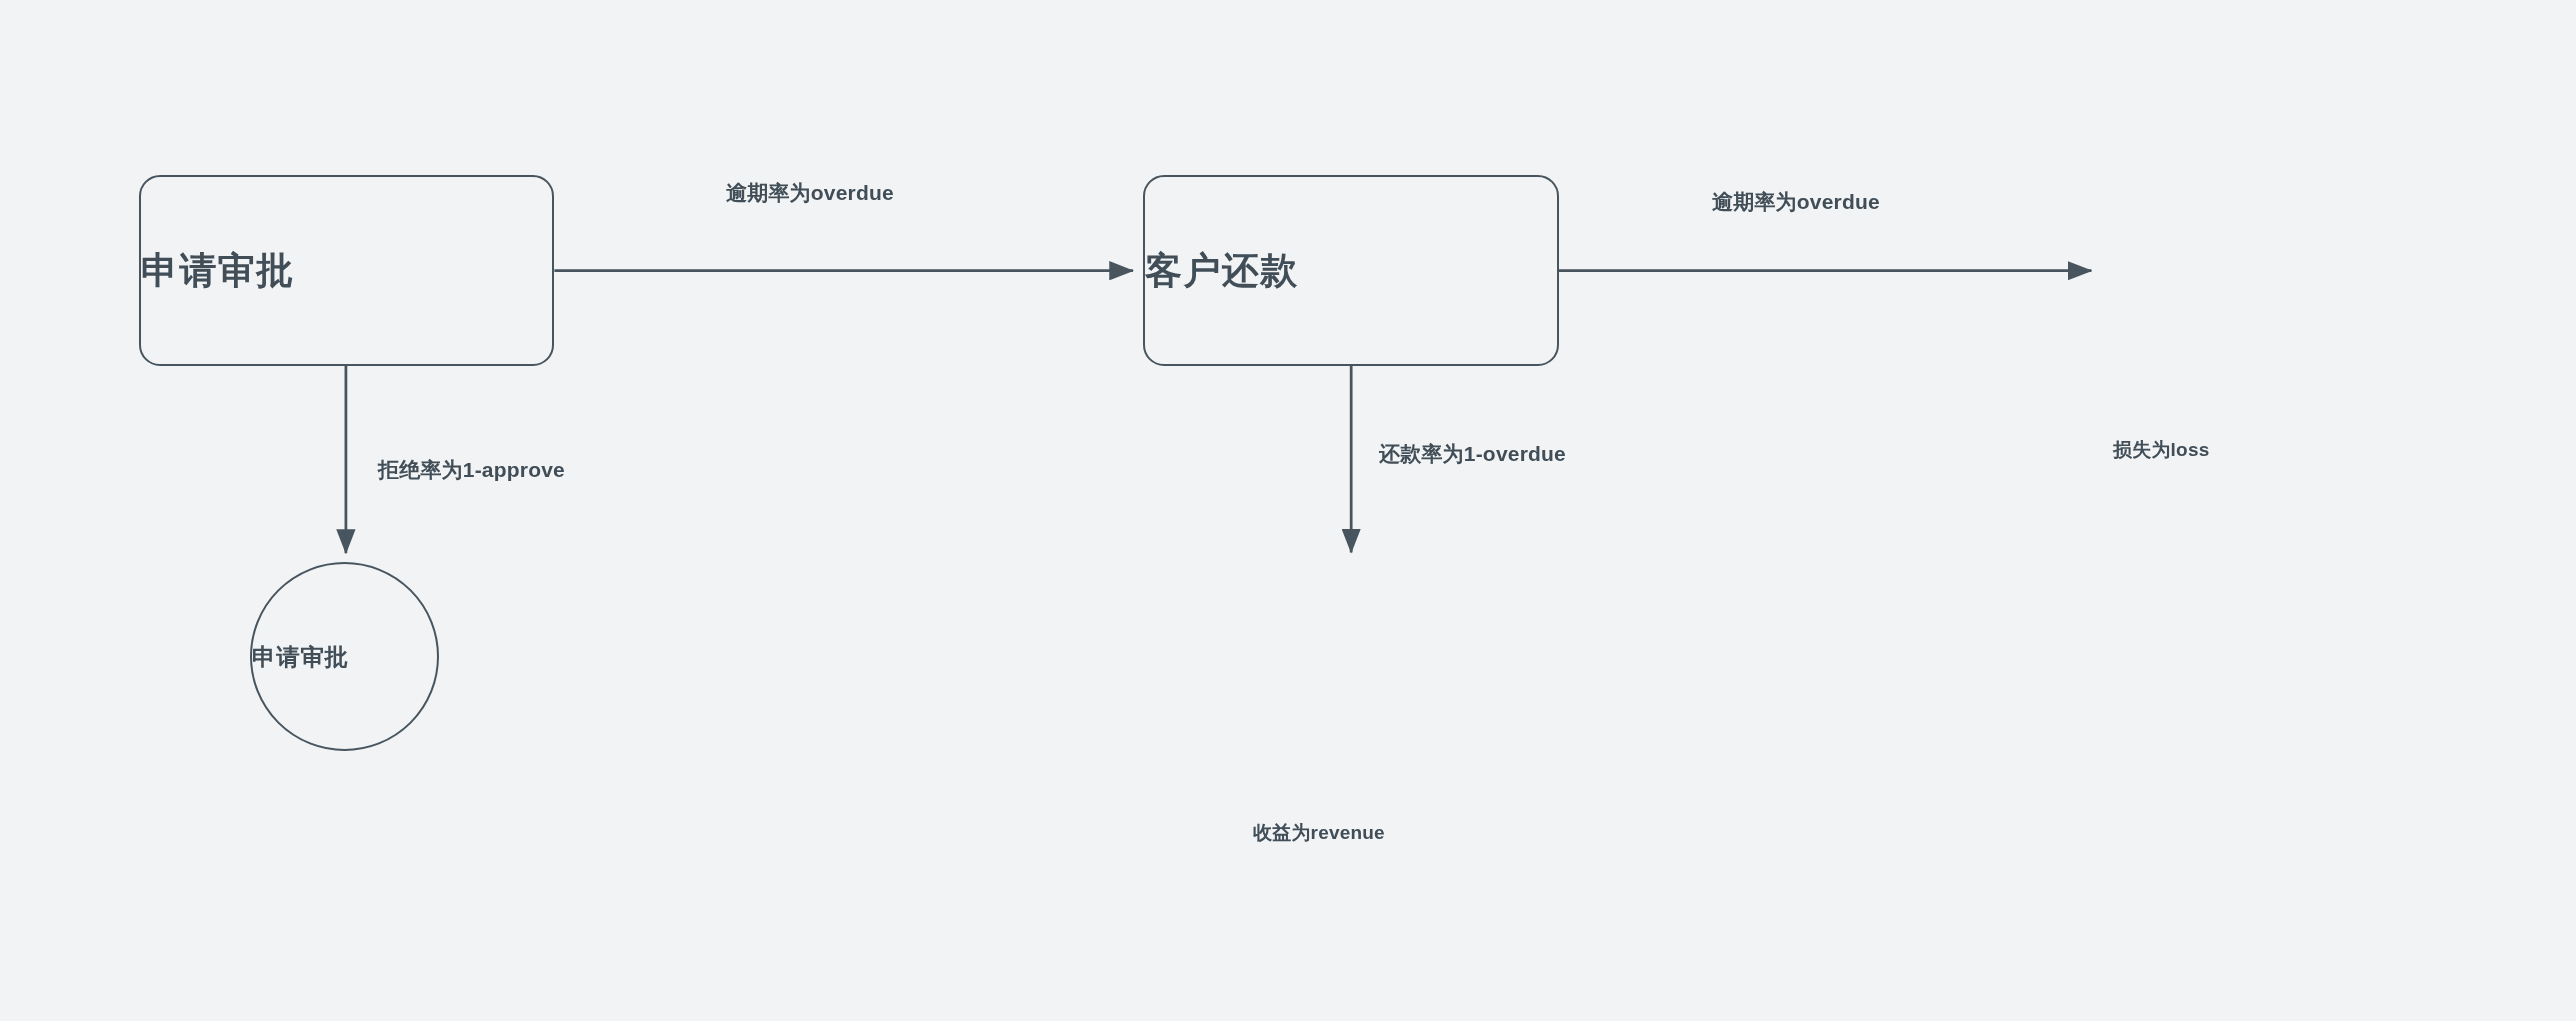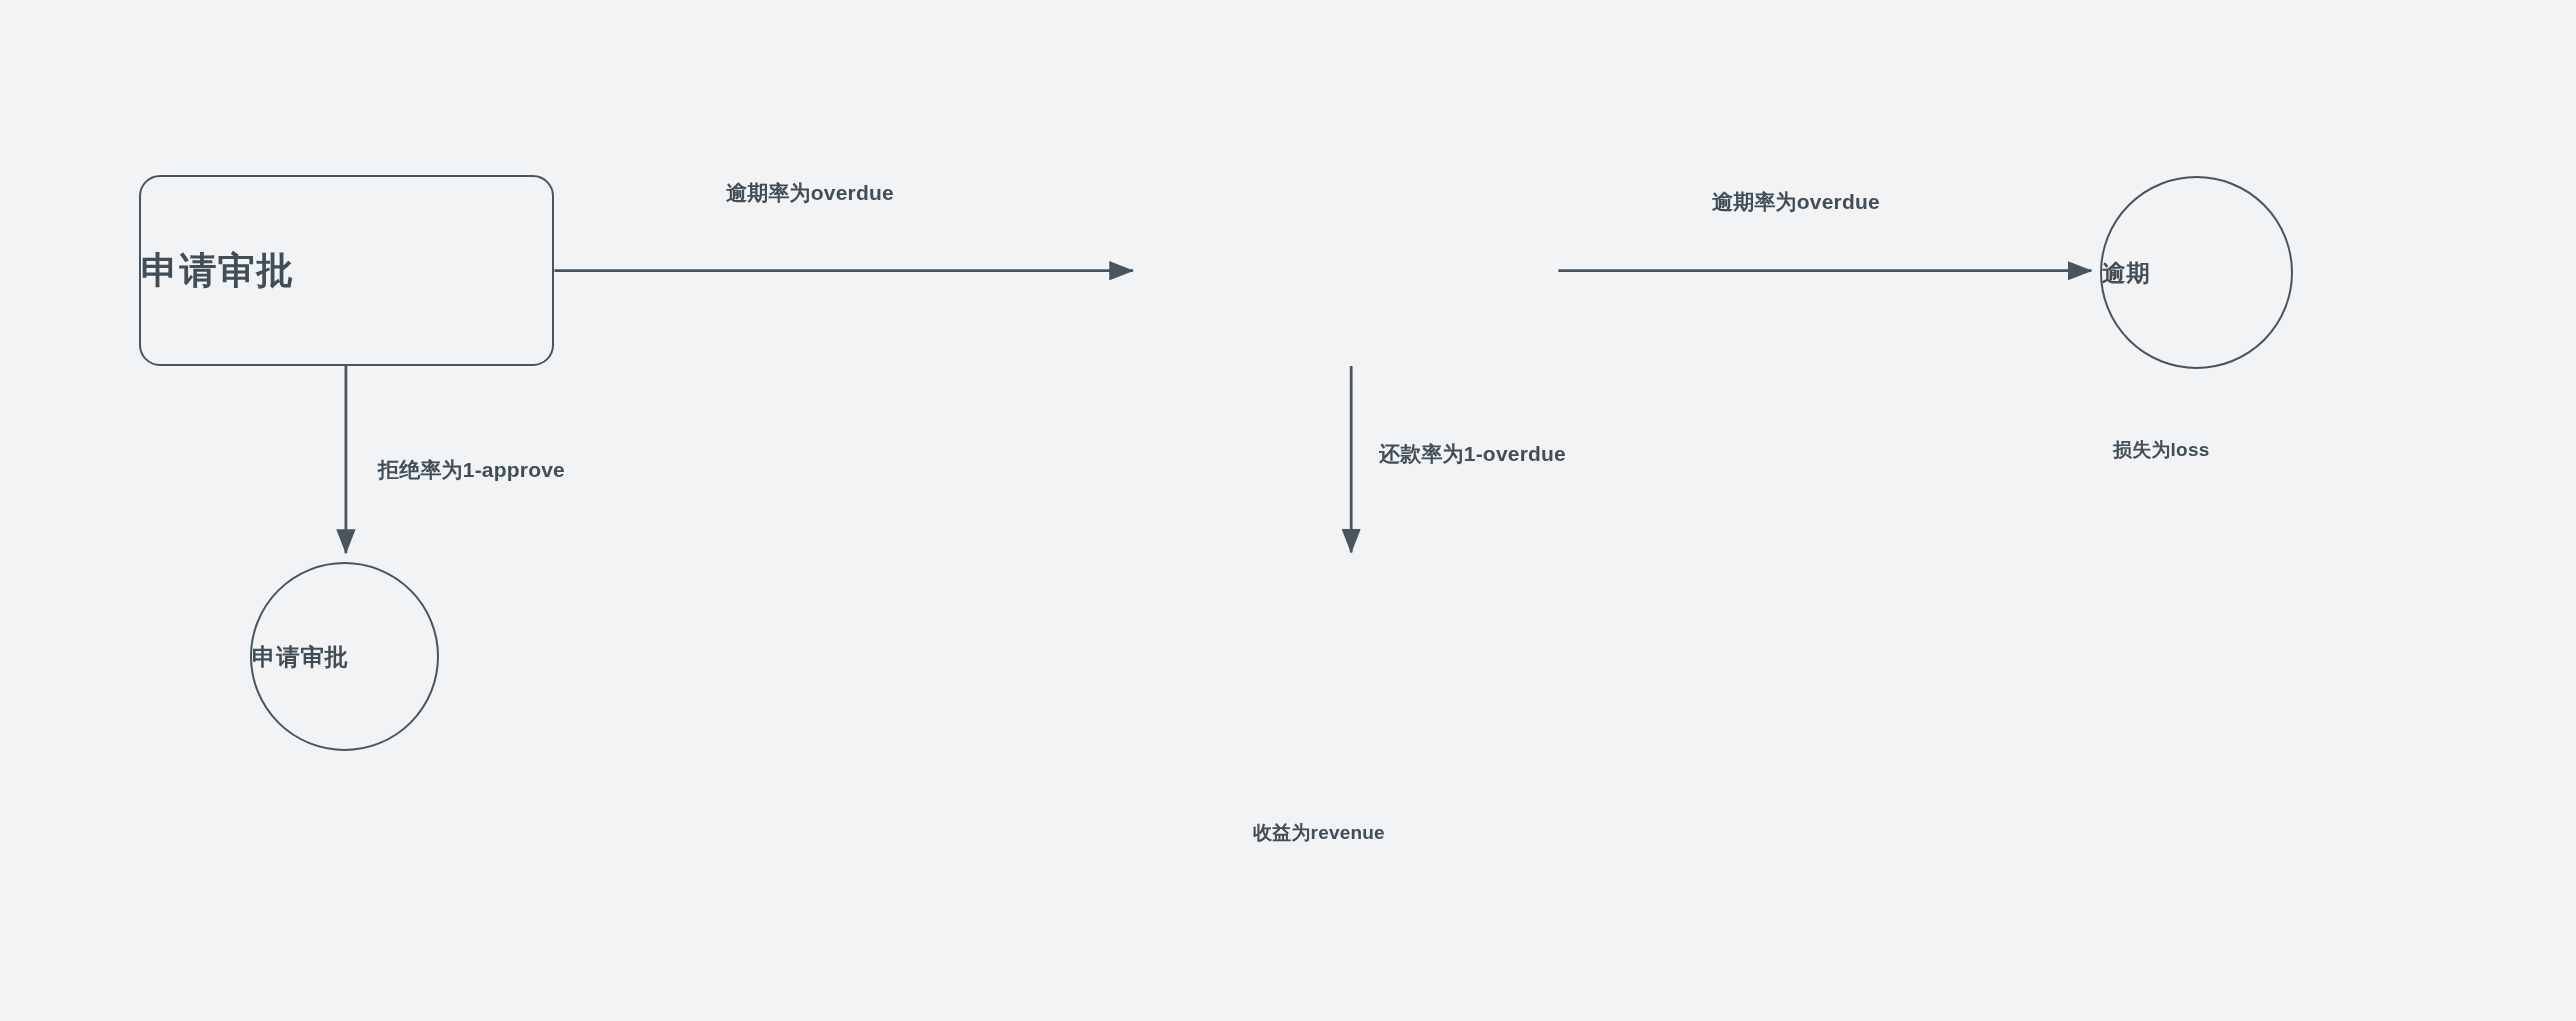--- a/index.html
+++ b/index.html
@@ -83,24 +83,24 @@
 
     <line x1="501" y1="530" x2="501" y2="801" stroke="#48555e" stroke-width="4" marker-end="url(#arrowhead)"></line>
 
     <line x1="1957" y1="530" x2="1957" y2="800" stroke="#48555e" stroke-width="4" marker-end="url(#arrowhead)"></line>
   </svg>
 
   <div class="node node-process" style="left:139px; top:175px; width:415px; height:191px;">
     <span>申请审批</span>
   </div>
 
+  <div class="node node-process" style="left:1143px; top:175px; width:416px; height:191px;">
+    <span>客户还款</span>
+  </div>
 
-  <div class="node node-terminal" style="left:2100px; top:176px; width:193px; height:193px;">
-    <span>逾期</span>
-  </div>
 
   <div class="node node-terminal" style="left:250px; top:562px; width:189px; height:189px;">
     <span>申请审批</span>
   </div>
 
 
   <div class="edge-label" style="left:726px; top:179px;">逾期率为overdue</div>
 
   <div class="edge-label" style="left:378px; top:456px;">拒绝率为1-approve</div>
 

